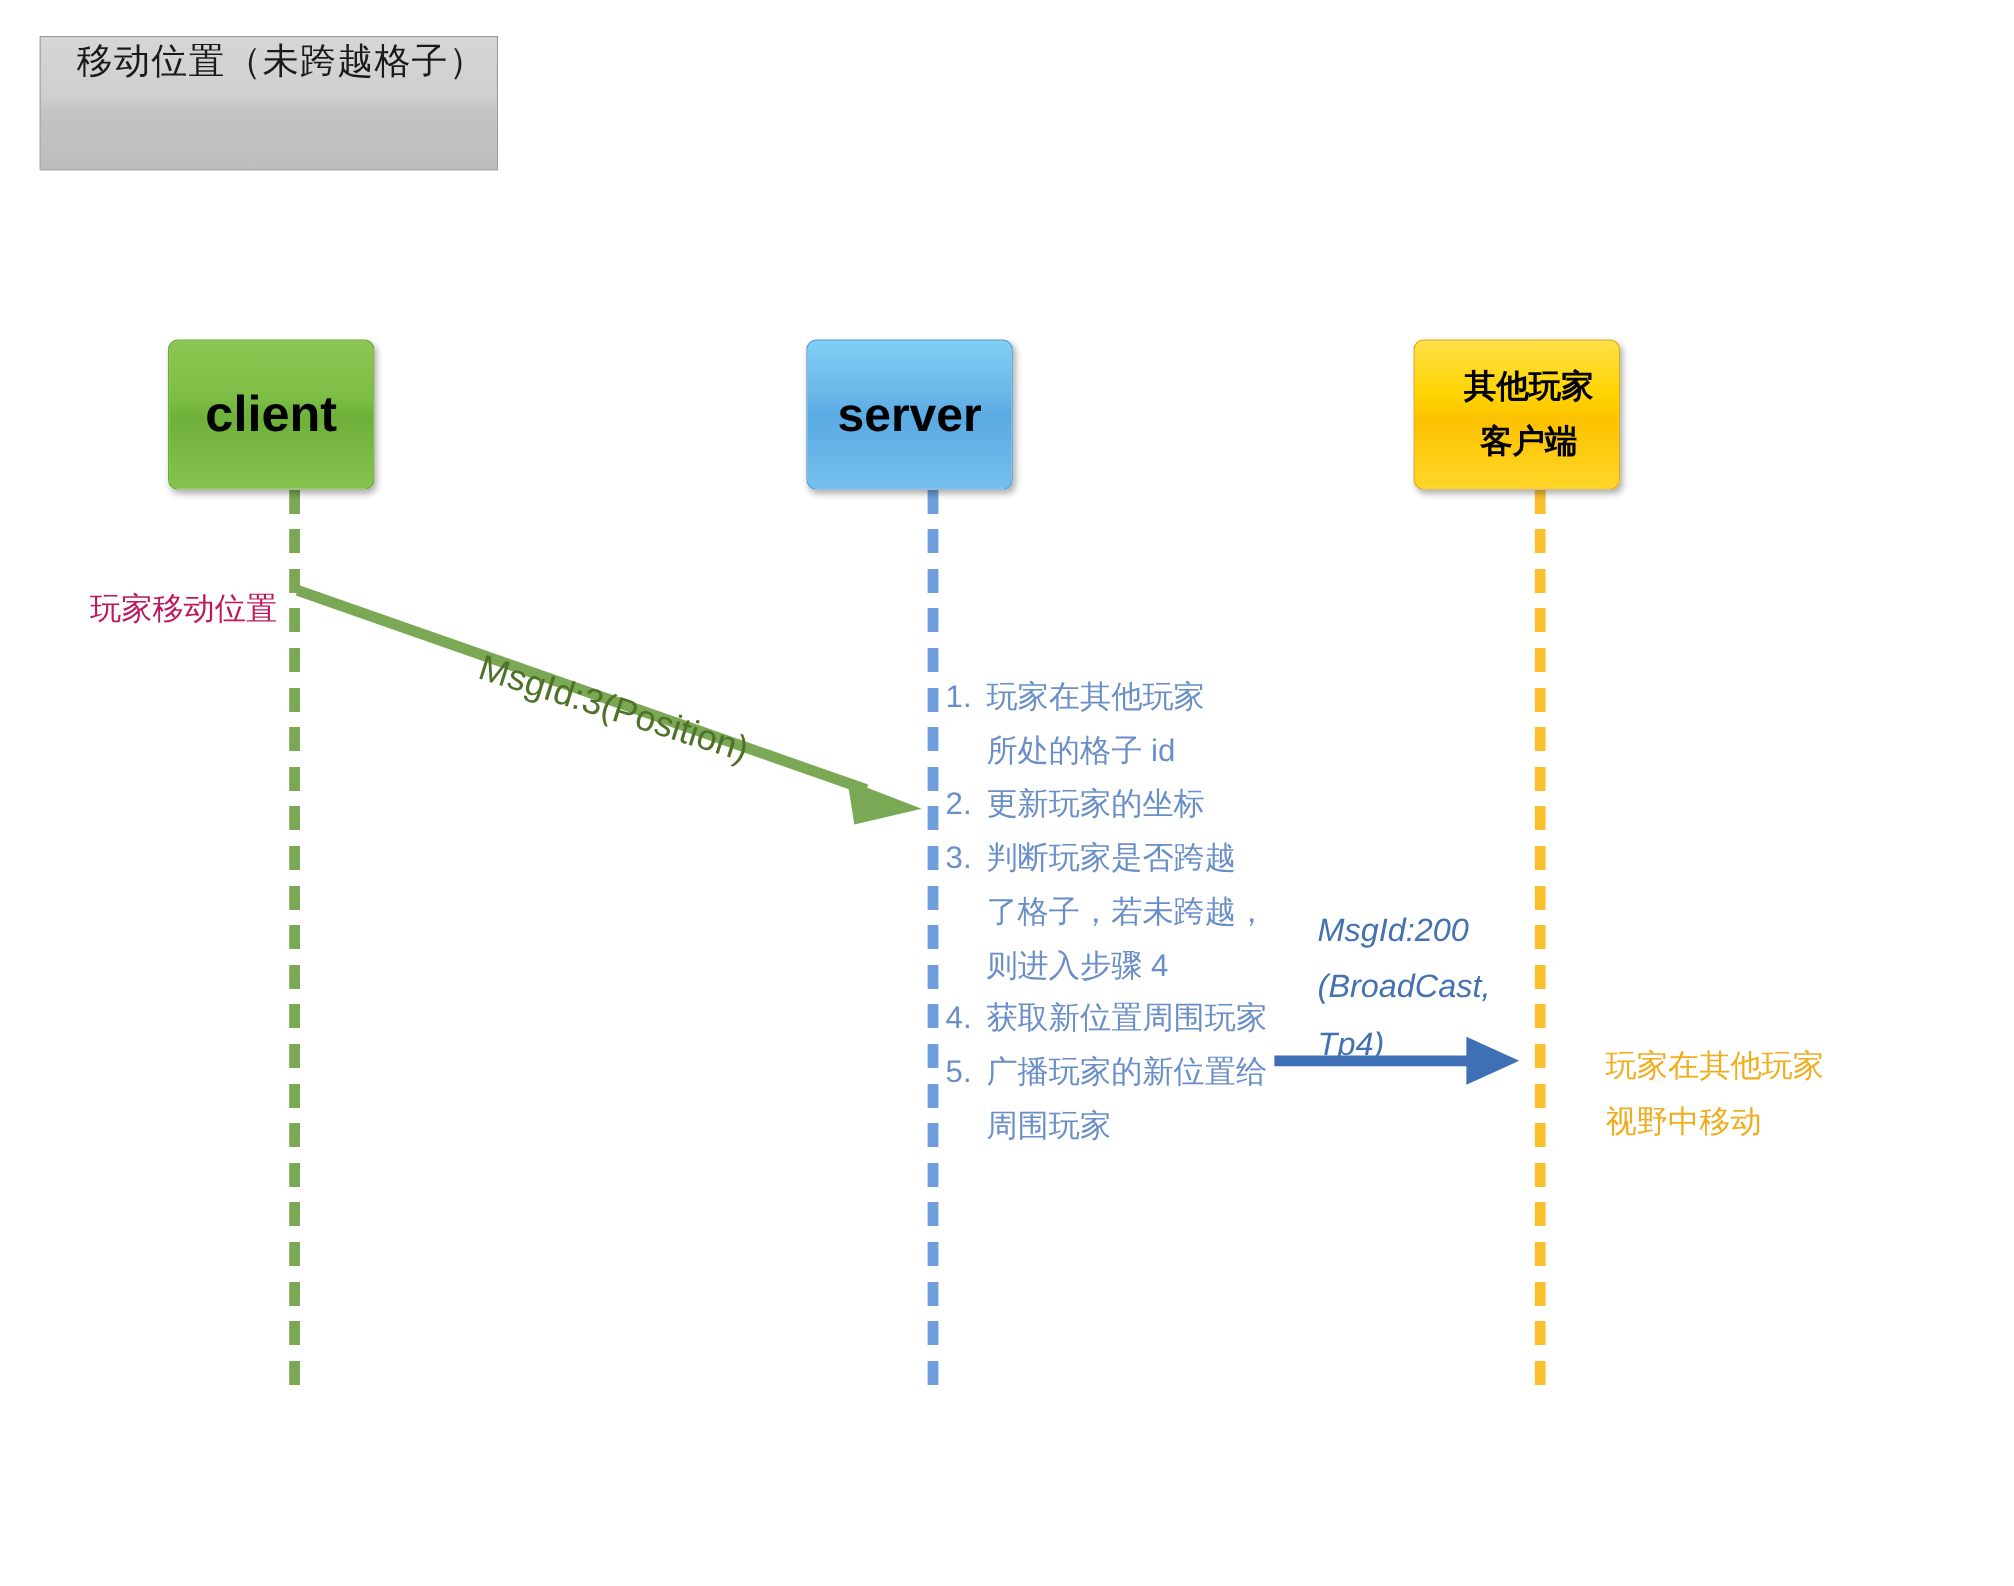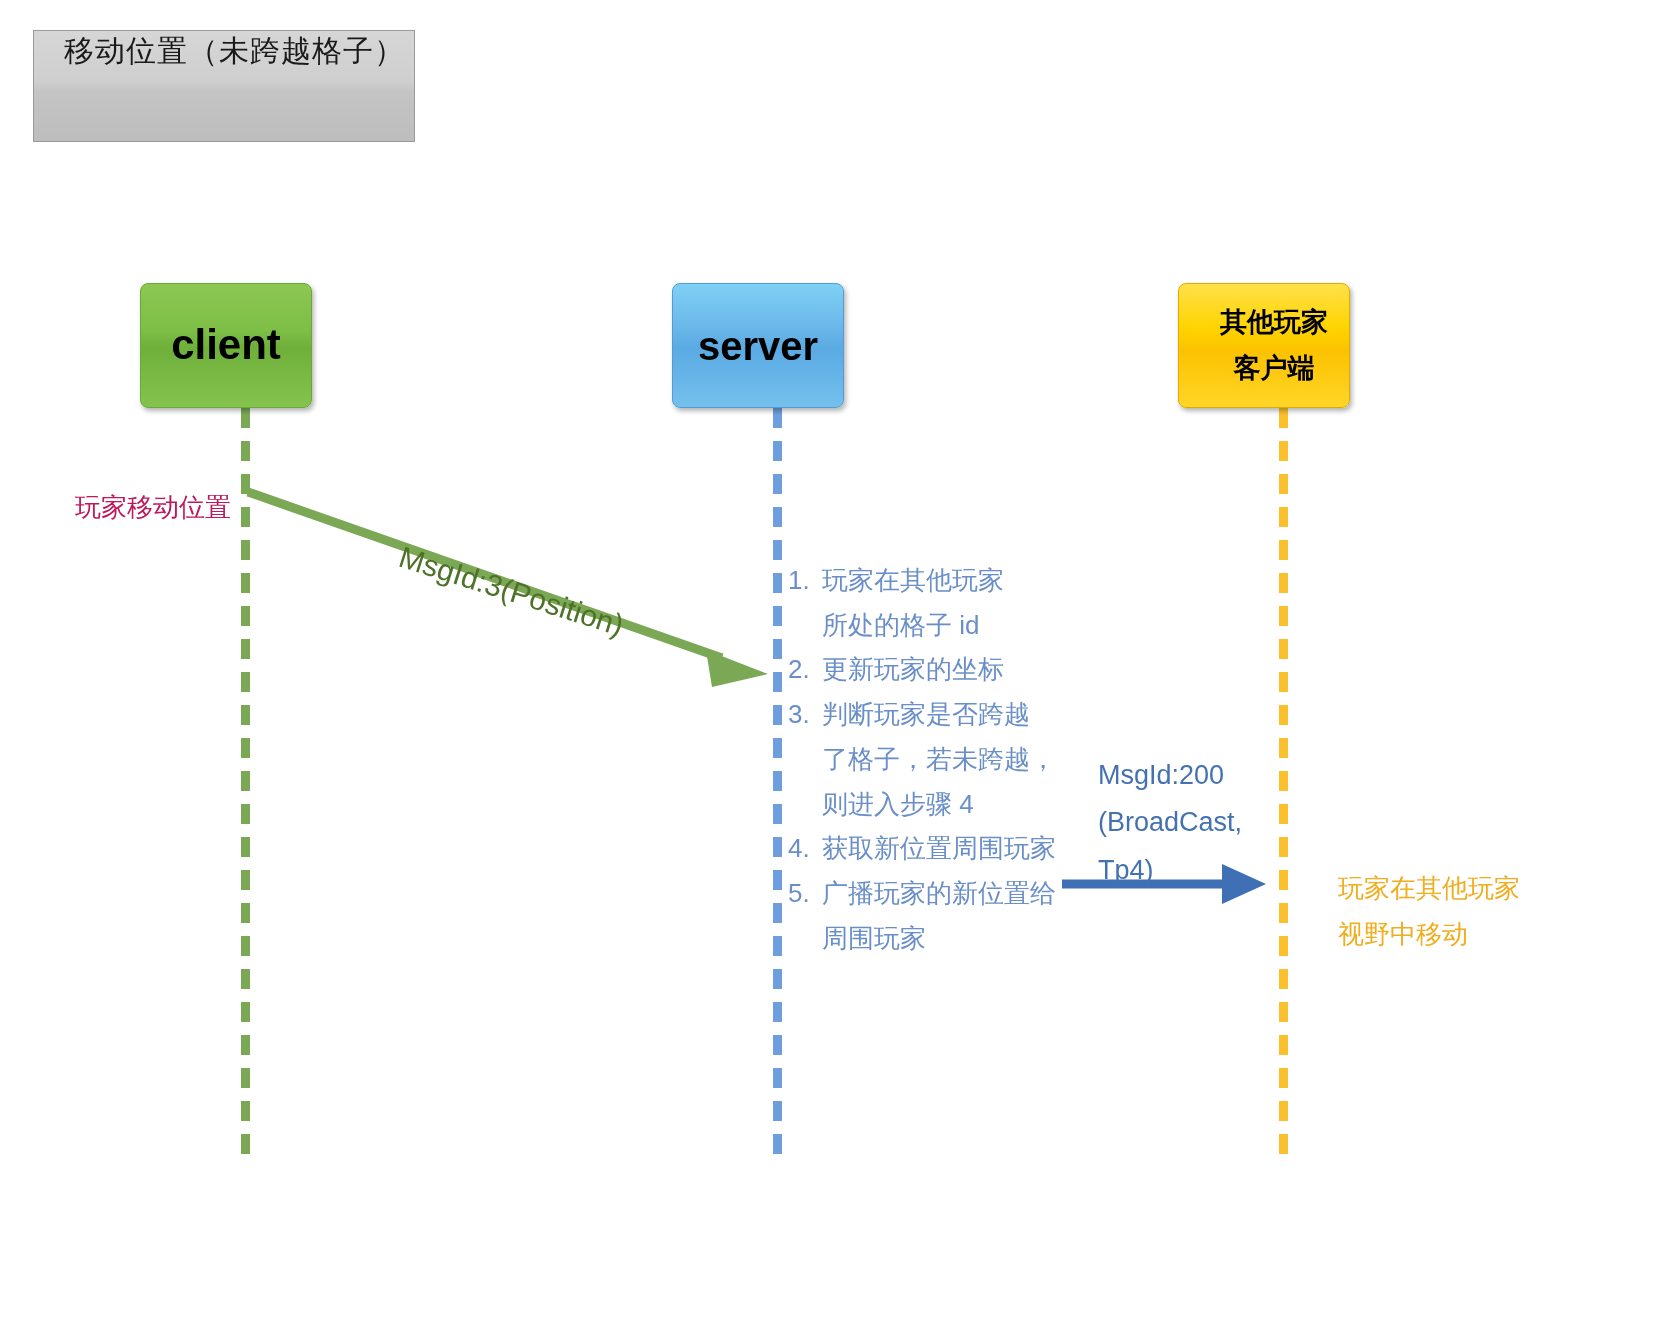--- a/index.html
+++ b/index.html
@@ -111,20 +111,21 @@
     white-space: nowrap;
     transform: rotate(17.5deg);
     transform-origin: 0 0;
   }
   #blue-arrow-label {
     left: 1098px;
     top: 752px;
     font-size: 27px;
     color: #4472b0;
     line-height: 1.75;
+    font-style: italic;
   }
   #blue-arrow-label span { display: block; }
   #other-note {
     left: 1338px;
     top: 866px;
     font-size: 26px;
     color: #f0ad1e;
     line-height: 1.75;
   }
   #other-note span { display: block; }

